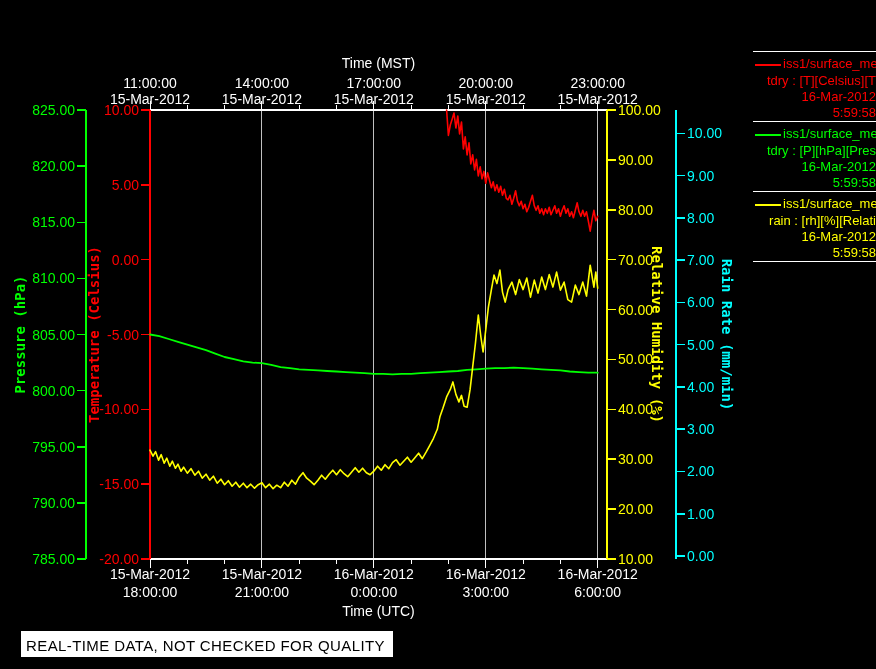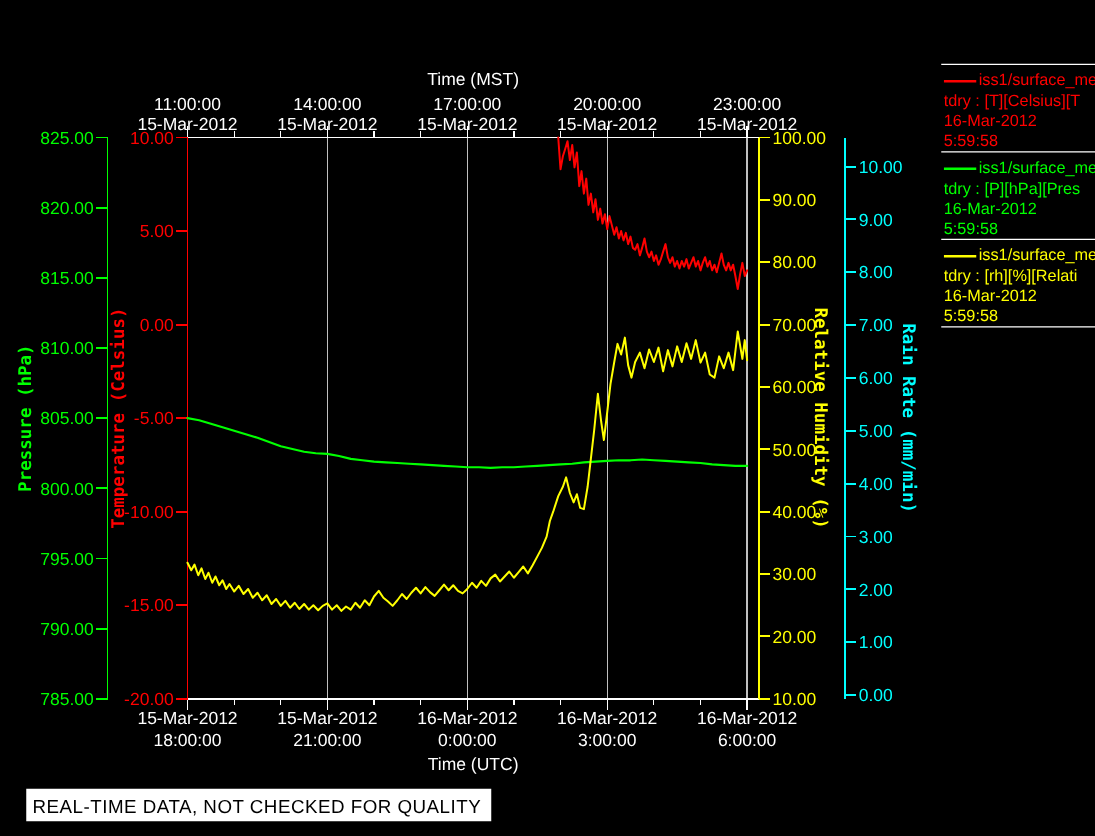--- a/index.html
+++ b/index.html
@@ -5,21 +5,21 @@
   html,body{margin:0;padding:0;background:#000;}
   .screen{position:relative;width:876px;height:669px;background:#000;overflow:hidden;
           font-family:"Liberation Sans",sans-serif;}
   .titlebar{position:absolute;left:8px;top:3px;width:860px;font-size:15px;line-height:22px;
             color:#fff;white-space:pre-wrap;}
   .titlebar .ts{color:#ffff00;}
   #chart{position:absolute;left:0;top:0;width:876px;height:669px;}
   .legend{position:absolute;left:753px;top:51px;width:123px;color:#fff;font-size:13px;}
   .legend .entry{border-top:1px solid #fff;height:70px;box-sizing:border-box;
                  padding:3px 0 0 2px;overflow:hidden;white-space:nowrap;}
-  .legend .row{line-height:16px;height:16px;overflow:hidden;}
+  .legend .row{line-height:16px;height:16px;overflow:hidden;text-align:right;}
   .legend .nrow{line-height:18px;height:18px;}
   .legend .sample{display:inline-block;width:26px;height:0;border-top:2px solid;
                   vertical-align:middle;margin-right:2px;}
   .legend .endsep{border-top:1px solid #fff;height:0;}
   .status{position:absolute;left:21px;top:631px;background:#fff;color:#000;
           font-size:15px;letter-spacing:.4px;padding:6px 8px 3px 5px;white-space:nowrap;}
 </style>
 </head>
 <body>
 
@@ -197,21 +197,21 @@
         <div class="row">5:59:58</div>
       </div>
       <div class="entry" style="color: rgb(0, 255, 0);">
         <div class="row nrow"><span class="sample" style="border-color:#00ff00"></span><span>iss1/surface_me</span></div>
         <div class="row">tdry : [P][hPa][Pres</div>
         <div class="row">16-Mar-2012</div>
         <div class="row">5:59:58</div>
       </div>
       <div class="entry" style="color: rgb(255, 255, 0);">
         <div class="row nrow"><span class="sample" style="border-color:#ffff00"></span><span>iss1/surface_me</span></div>
-        <div class="row">tdry : [rh][%][Relati</div>
+        <div class="row">rain : [rh][%][Relati</div>
         <div class="row">16-Mar-2012</div>
         <div class="row">5:59:58</div>
       </div>
       <div class="endsep"></div>
     </div>
 
   <div class="status">
     <span>REAL-TIME DATA, NOT CHECKED FOR QUALITY</span>
   </div>
 </div>

